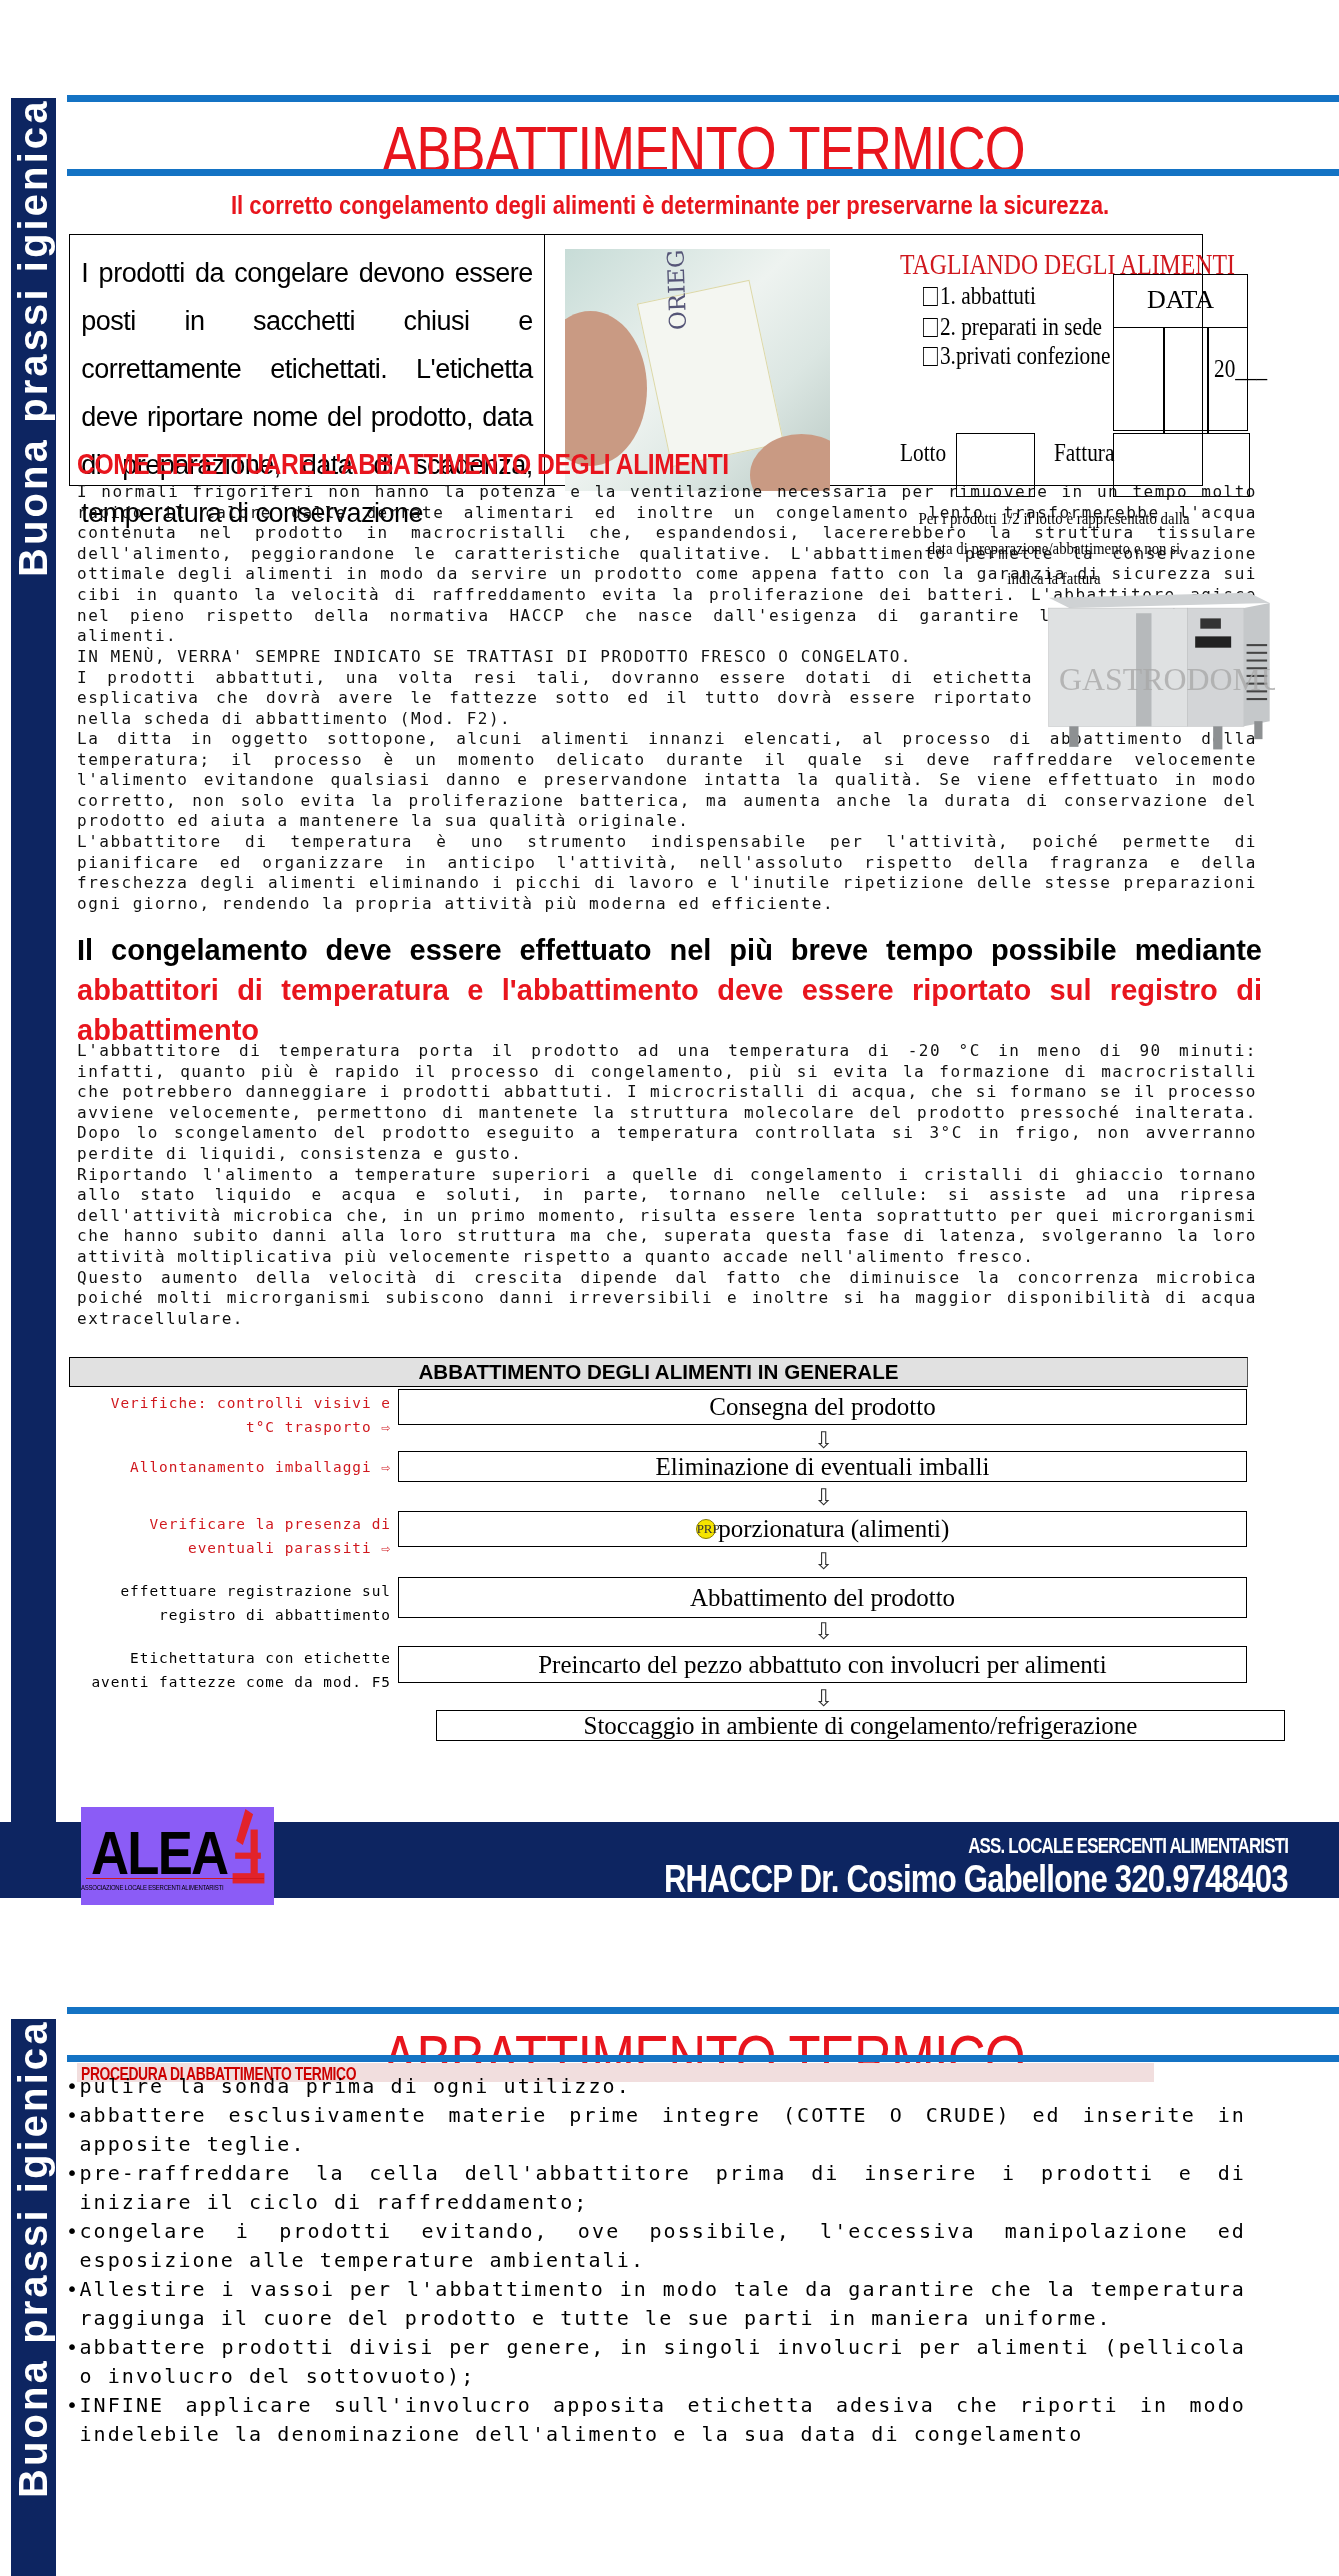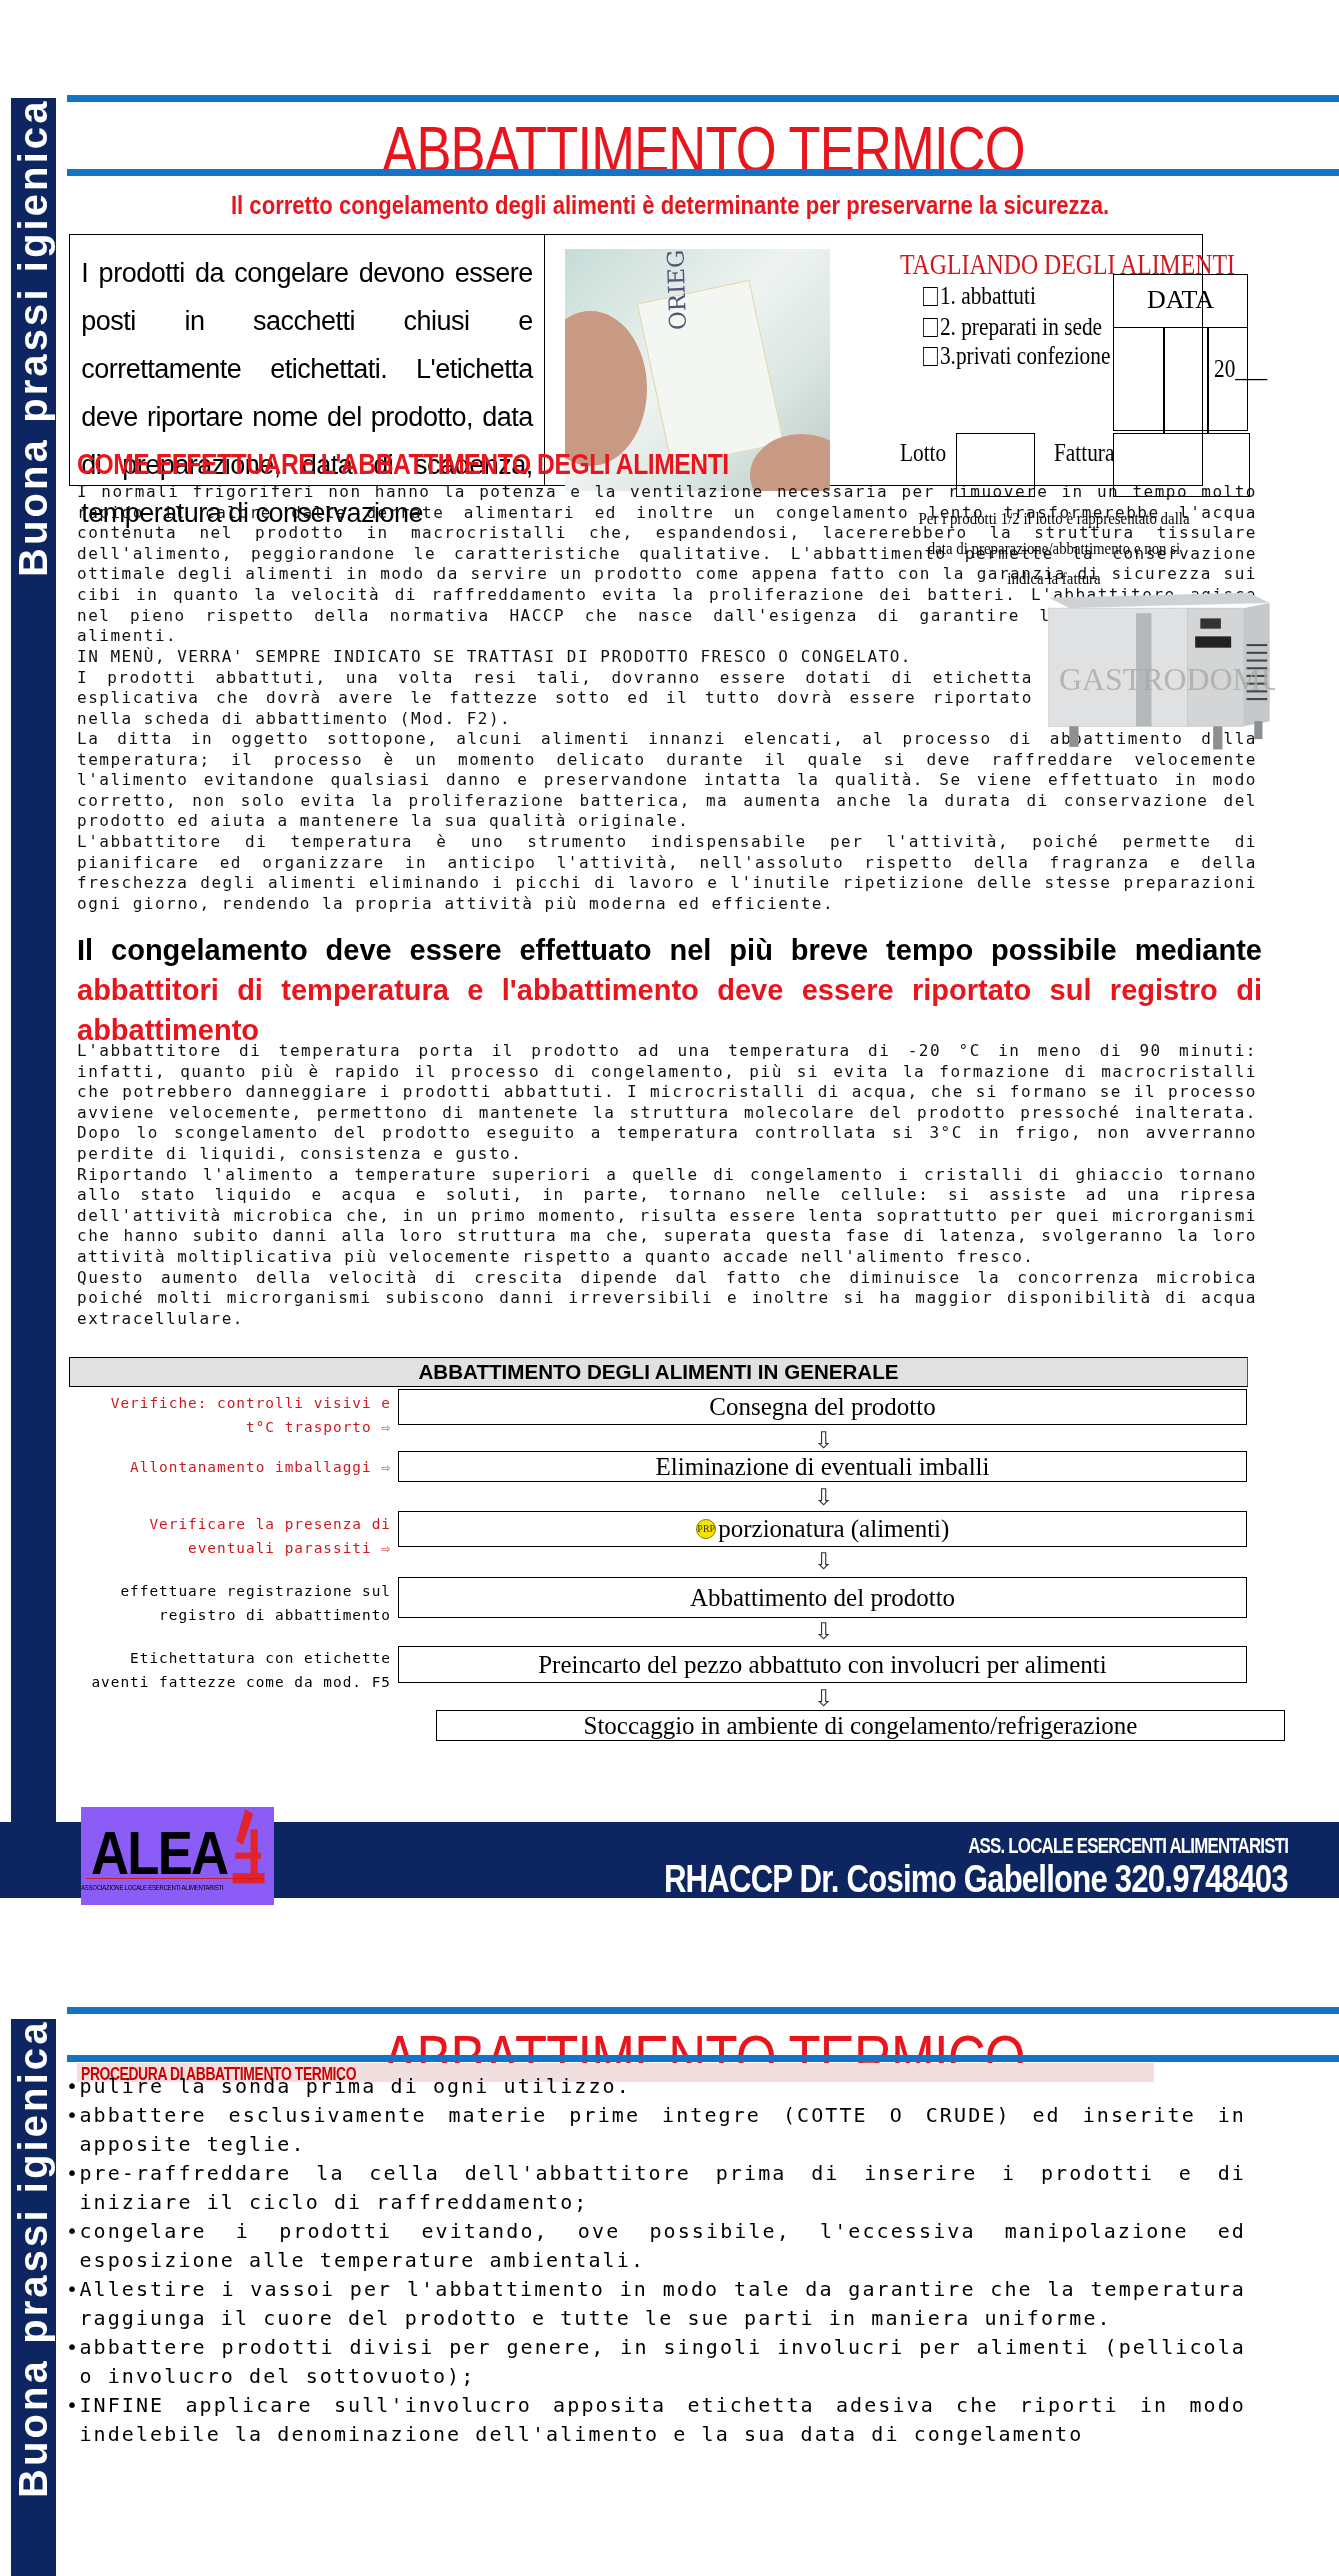--- a/index.html
+++ b/index.html
@@ -45,21 +45,21 @@
 
   .callout { position:absolute; left:77px; width:1185px; font-weight:bold; font-size:29px; line-height:40px; text-align:justify; }
   .callout .blk { color:#000; }
   .callout .red { color:#e8151d; }
 
   .flow-head { position:absolute; left:69px; top:1357px; width:1179px; height:30px; background:#e1e1e1; border:1.5px solid #000; border-right-color:#555; box-sizing:border-box; text-align:center; font-weight:bold; font-size:20.6px; line-height:28px; }
   .flow-step { position:absolute; left:398px; width:849px; border:1.5px solid #000; box-sizing:border-box; text-align:right; font-family:"Liberation Serif", serif; font-size:25px; display:flex; align-items:center; justify-content:center; }
   .flow-arrow { position:absolute; left:814px; width:15.5px; text-align:center; font-size:23px; color:#333; }
   .flow-side { position:absolute; left:77px; width:314px; text-align:right; font-family:"Liberation Sans Narrow","DejaVu Sans Mono", monospace; font-size:14.4px; line-height:24px; letter-spacing:1px; }
   .flow-side.red { color:#d0181e; }
-  .prp { display:inline-block; width:18.5px; height:18.5px; border-radius:50%; background:#f5e400; border:1px solid #8a7d00; font-size:10px; line-height:18.5px; color:#333; vertical-align:middle; margin-right:2.1px; font-family:"Liberation Serif", serif; }
+  .prp { display:inline-block; width:18.5px; height:18.5px; border-radius:50%; background:#f5e400; border:1px solid #8a7d00; font-size:13px; line-height:18.5px; color:#333; vertical-align:middle; margin-right:2.1px; font-family:"Liberation Serif", serif; }
 
   .footer { position:absolute; left:0; width:1340px; height:76px; background:#0d2561; }
   .footer .logo { position:absolute; left:81px; top:-15.5px; width:193px; height:98px; background:#8b5cf6; }
   .logo-word { position:absolute; left:10.3px; top:10.3px; font-weight:bold; font-size:62px; letter-spacing:-2.1px; color:#000; transform:scaleX(0.85); transform-origin:left top; }
   .logo-scope { position:absolute; left:149px; top:2.6px; width:36px; height:77px; }
   .logo-sub { position:absolute; left:0px; top:76px; font-size:7.7px; white-space:nowrap; transform:scaleX(0.78); transform-origin:left top; letter-spacing:-0.3px; }
   .logo-line { position:absolute; left:5.2px; top:71px; width:178px; height:1.5px; background:#d0181e; }
   .footer .org { position:absolute; right:52px; top:11.3px; color:#fff; font-weight:bold; font-size:21.6px; letter-spacing:-1px; transform:scaleX(0.78); transform-origin:right top; white-space:nowrap; }
   .footer .contact { position:absolute; right:52px; top:36px; color:#fff; font-weight:bold; font-size:38px; letter-spacing:-1px; transform:scaleX(0.82); transform-origin:right top; white-space:nowrap; }
 

